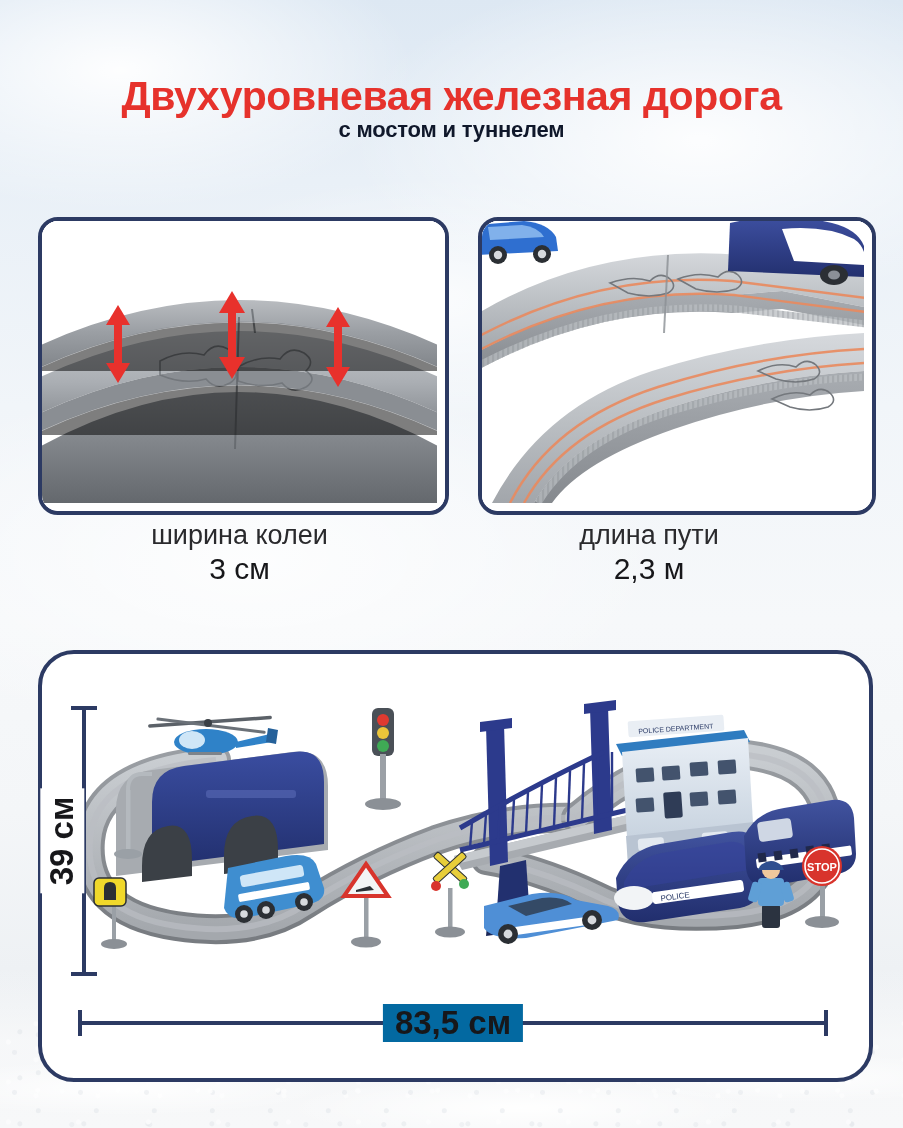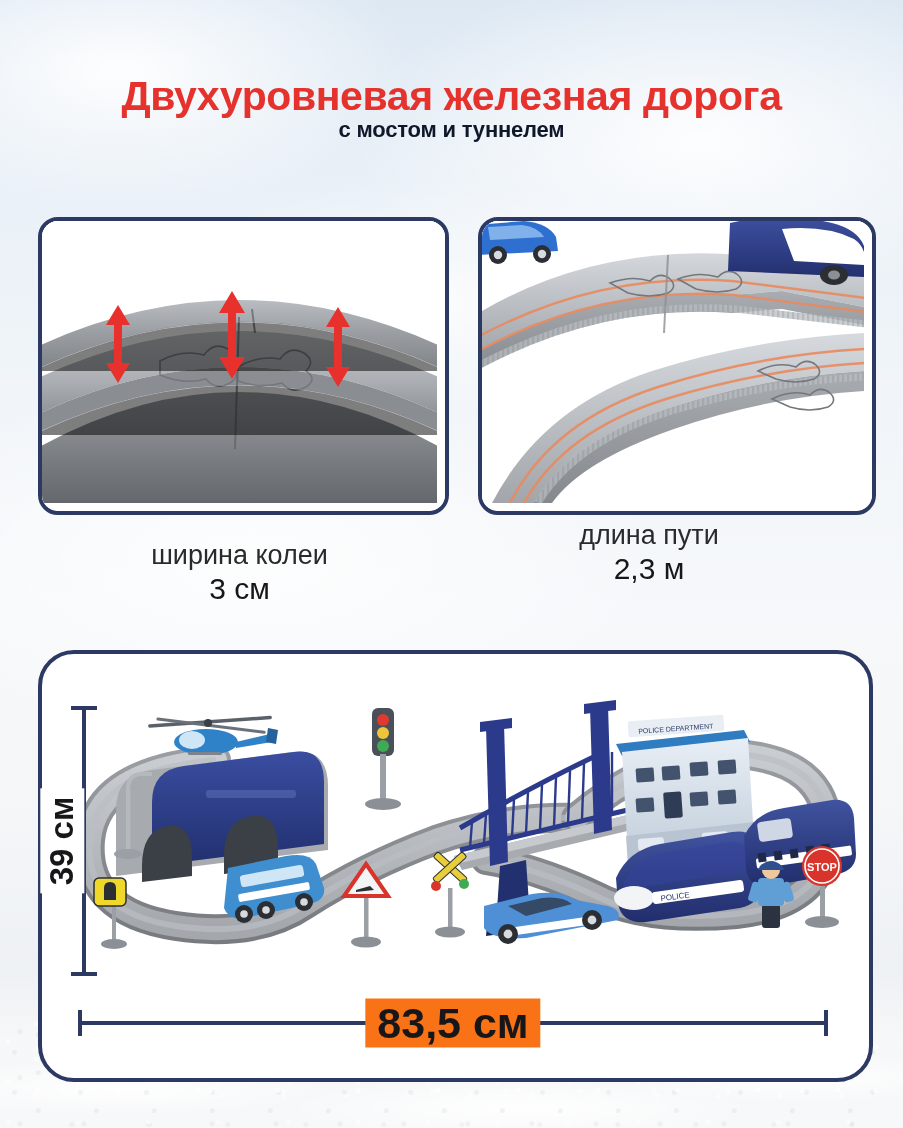--- a/index.html
+++ b/index.html
@@ -54,21 +54,21 @@
 
   
   .panel{position:absolute;border:4px solid #2c3a63;background:#ffffff;overflow:hidden;}
   .panel-top{border-radius:20px;}
   .panel-left{left:38px;top:217px;width:403px;height:290px;}
   .panel-right{left:478px;top:217px;width:390px;height:290px;}
 
   .cap{position:absolute;text-align:center;}
   .cap-title{font-size:27px;color:#2a2a2d;line-height:1.15;white-space:nowrap;}
   .cap-value{font-size:30px;font-weight:normal;color:#17171a;line-height:1.12;margin-top:1px;white-space:nowrap;}
-  .cap-left{left:38px;top:520px;width:403px;margin-top:20px;}
+  .cap-left{left:38px;top:520px;width:403px;}
   .cap-right{left:454px;top:520px;width:390px;}
 
   
   .gauge{position:absolute;inset:0;background:#ffffff;}
   .gauge svg{position:absolute;left:0;top:0;}
 
   
   .tracks{position:absolute;inset:0;background:#ffffff;}
   .tracks svg{position:absolute;left:0;top:0;}
 
@@ -86,22 +86,22 @@
     background:#ffffff;padding:3px 8px;
   }
 
   .dim-h{position:absolute;left:78px;top:1006px;width:750px;height:34px;}
   .dim-h .line{position:absolute;top:15px;left:0;right:0;height:4px;background:#2c3a63;}
   .dim-h .cap-t{position:absolute;top:4px;width:4px;height:26px;background:#2c3a63;}
   .dim-h .cap-l{left:0;}
   .dim-h .cap-r{right:0;}
   .dim-h .lbl{
     position:absolute;left:50%;top:50%;transform:translate(-50%,-50%);
-    font-size:43px;font-weight:bold;color:#17171a;white-space:nowrap;
-    background:#f97316;padding:0 12px;
+    font-size:33px;font-weight:bold;color:#17171a;white-space:nowrap;
+    background:#0369a1;padding:0 12px;
   }
 
   .product{position:absolute;left:56px;top:690px;width:800px;height:300px;}
   .product svg{position:absolute;left:0;top:0;}
 </style>
 </head>
 <body>
 
 <div class="page">
 

